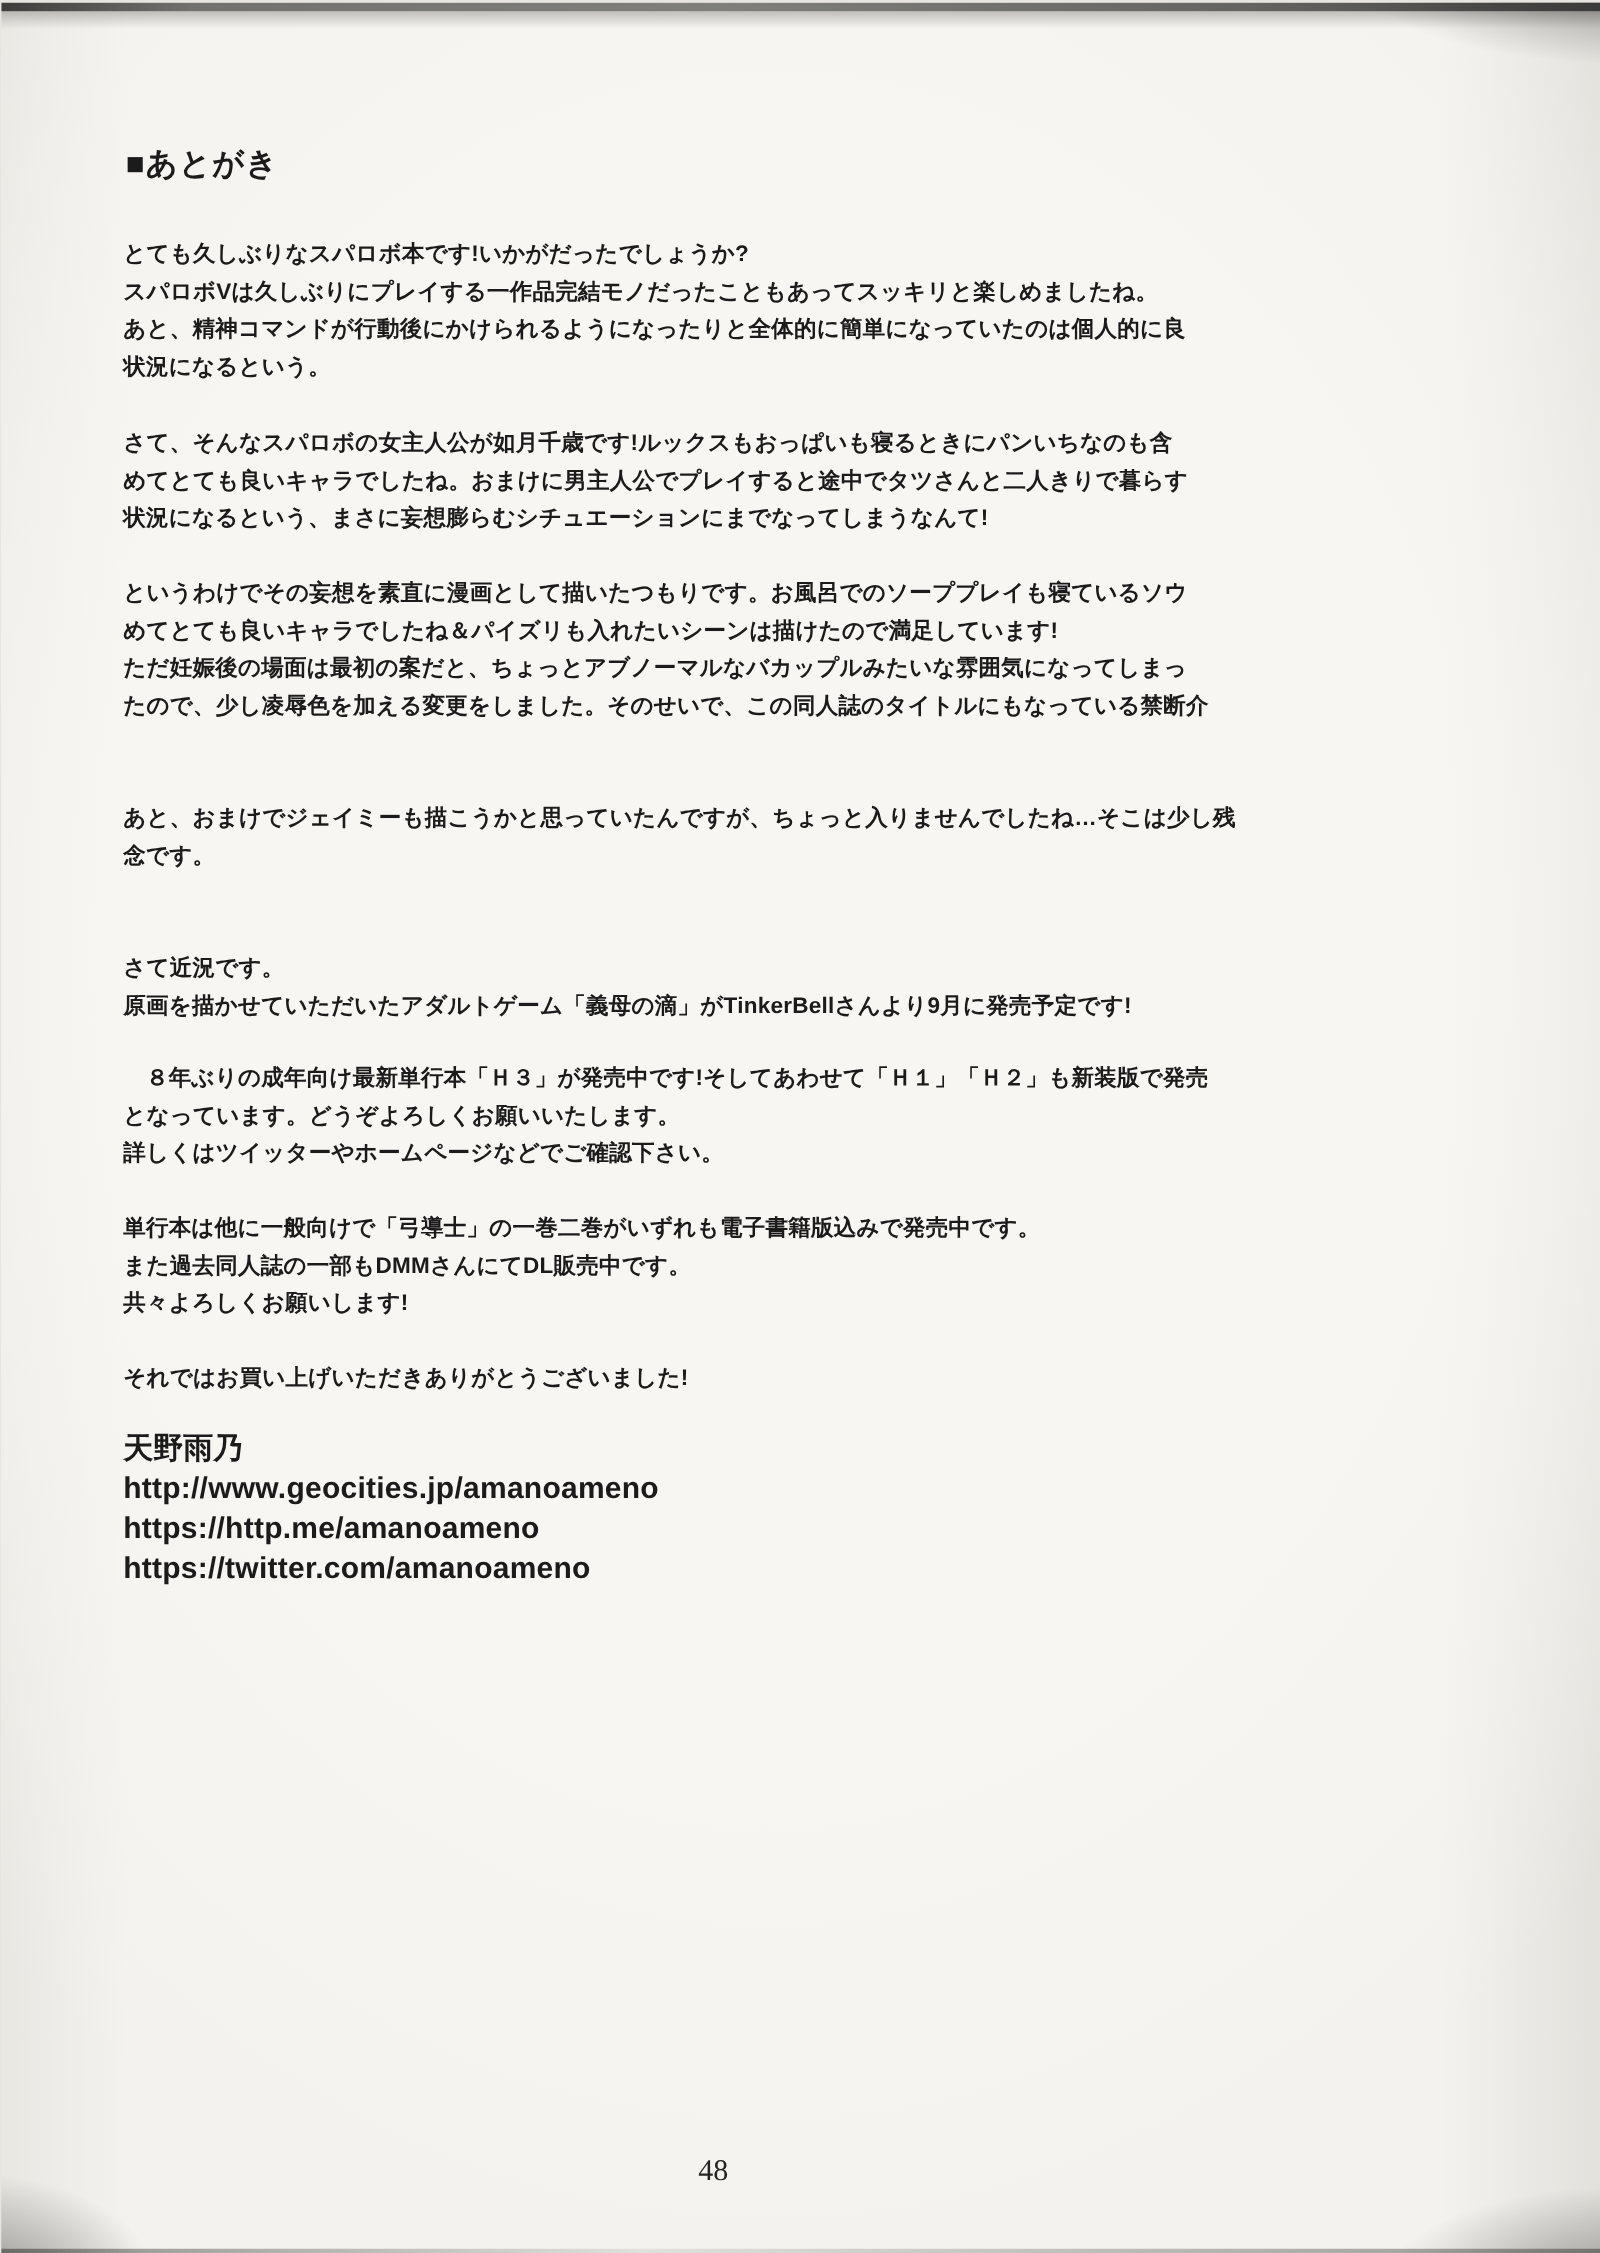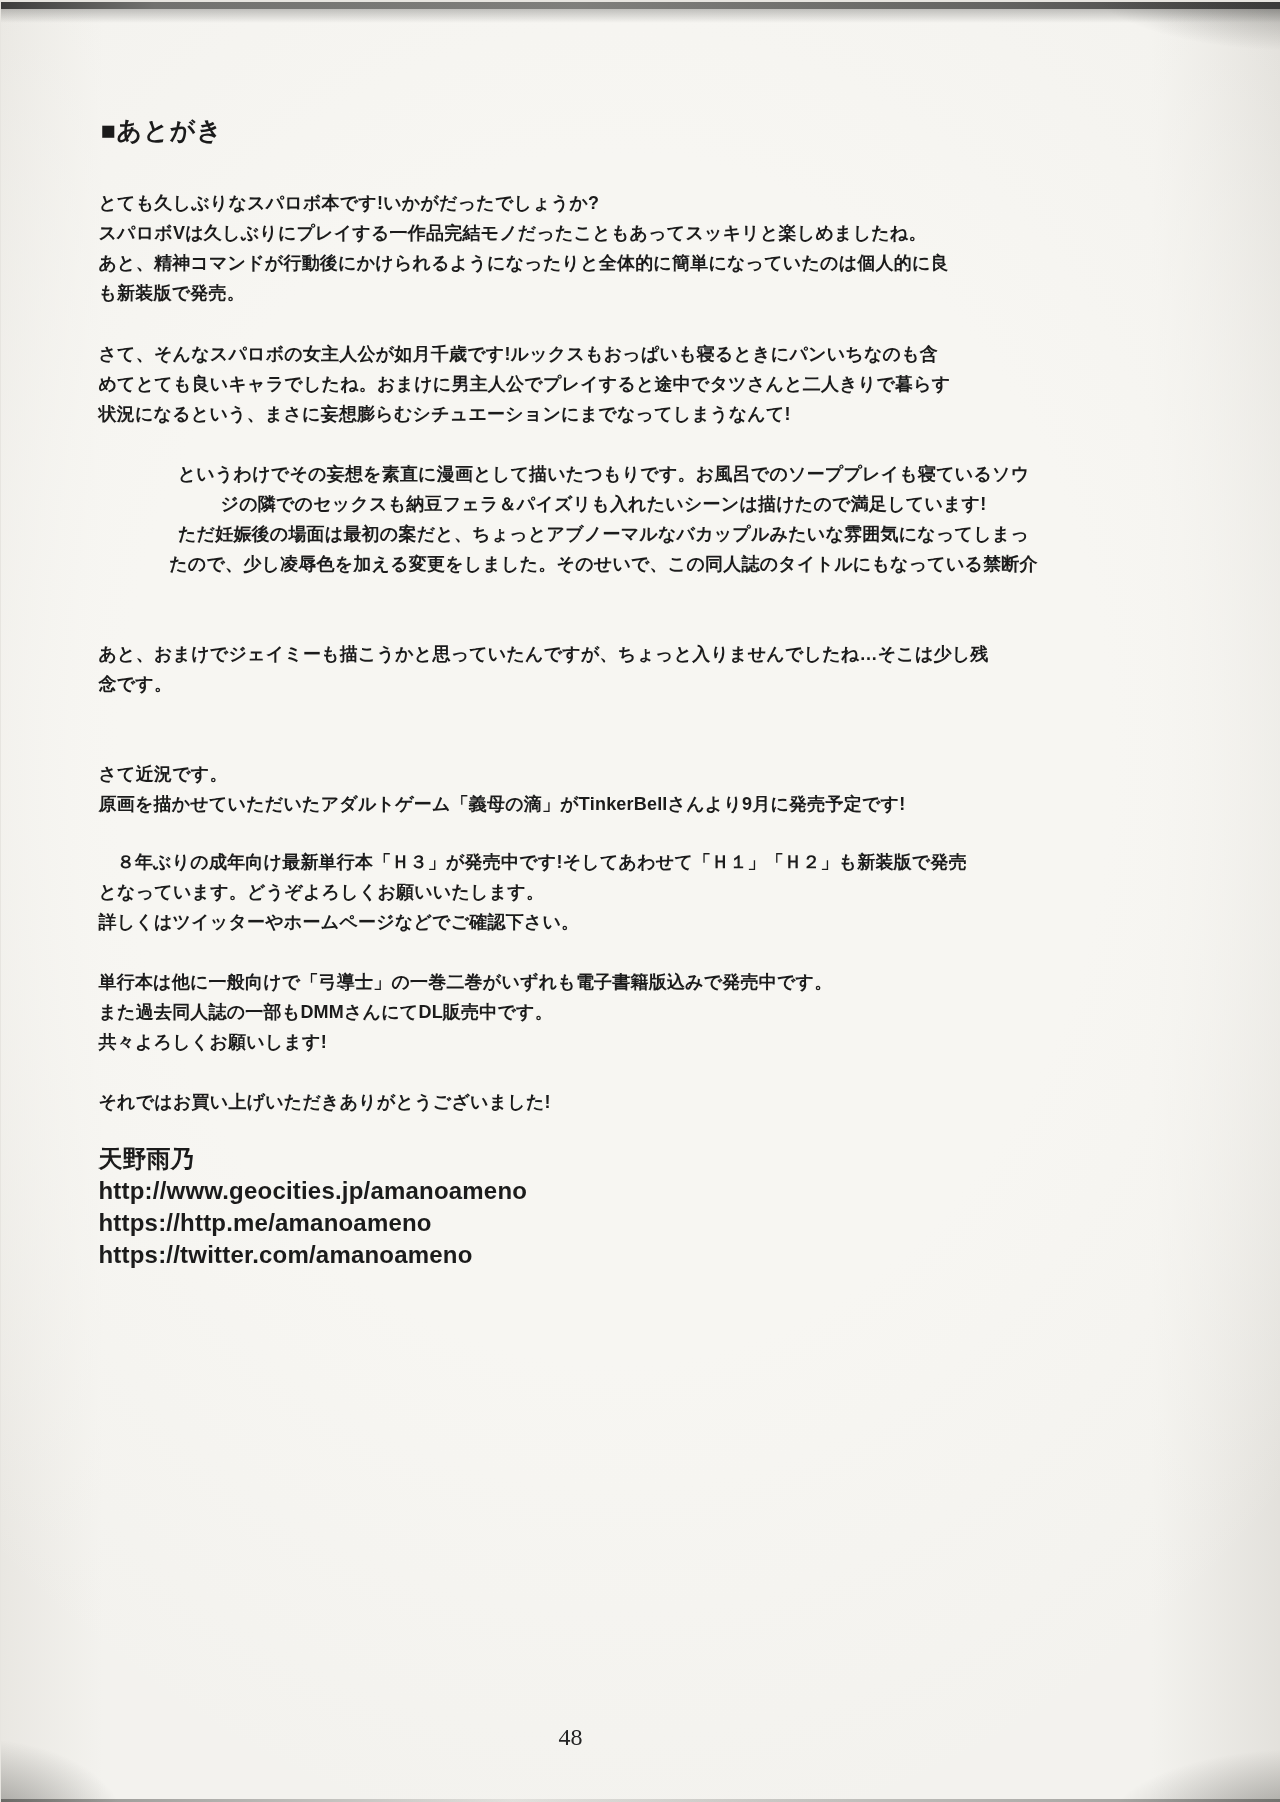--- a/index.html
+++ b/index.html
@@ -57,21 +57,21 @@
   }
   .credits .url { font-size: 24px; letter-spacing: 0.2px; }
   .page-number {
     position: absolute; left: 500px; top: 1722px; width: 140px;
     text-align: center;
     font-family: "Liberation Serif", "DejaVu Serif", serif;
     font-size: 24px; font-weight: 400; color: #242424;
   }
   .p0 { top: 186px; }
   .p1 { top: 337px; }
-  .p2 { top: 457px; text-align: center; }
+  .p2 { top: 457px; }
   .p3 { top: 637px; }
   .p4 { top: 757px; }
   .p5 { top: 845px; }
   .p6 { top: 965px; }
   .p7 { top: 1085px; }
 </style>
 </head>
 <body>
 
 <div class="scan-page">
@@ -81,32 +81,32 @@
   <div class="scan-corner-bl"></div>
   <div class="scan-corner-br"></div>
   <div class="scan-edge-bottom"></div>
 
   <div class="heading">■あとがき</div>
 
   <div class="para p0">
     <div class="line">とても久しぶりなスパロボ本です!いかがだったでしょうか?</div>
     <div class="line">スパロボVは久しぶりにプレイする一作品完結モノだったこともあってスッキリと楽しめましたね。</div>
     <div class="line">あと、精神コマンドが行動後にかけられるようになったりと全体的に簡単になっていたのは個人的に良</div>
-    <div class="line">も新装版で発売。</div>
+    <div class="line">状況になるという。</div>
   </div>
 
   <div class="para p1">
     <div class="line">さて、そんなスパロボの女主人公が如月千歳です!ルックスもおっぱいも寝るときにパンいちなのも含</div>
     <div class="line">めてとても良いキャラでしたね。おまけに男主人公でプレイすると途中でタツさんと二人きりで暮らす</div>
     <div class="line">状況になるという、まさに妄想膨らむシチュエーションにまでなってしまうなんて!</div>
   </div>
 
   <div class="para p2">
     <div class="line">というわけでその妄想を素直に漫画として描いたつもりです。お風呂でのソーププレイも寝ているソウ</div>
-    <div class="line">ジの隣でのセックスも納豆フェラ＆パイズリも入れたいシーンは描けたので満足しています!</div>
+    <div class="line">めてとても良いキャラでしたね＆パイズリも入れたいシーンは描けたので満足しています!</div>
     <div class="line">ただ妊娠後の場面は最初の案だと、ちょっとアブノーマルなバカップルみたいな雰囲気になってしまっ</div>
     <div class="line">たので、少し凌辱色を加える変更をしました。そのせいで、この同人誌のタイトルにもなっている禁断介</div>
   </div>
 
   <div class="para p3">
     <div class="line">あと、おまけでジェイミーも描こうかと思っていたんですが、ちょっと入りませんでしたね…そこは少し残</div>
     <div class="line">念です。</div>
   </div>
 
   <div class="para p4">

